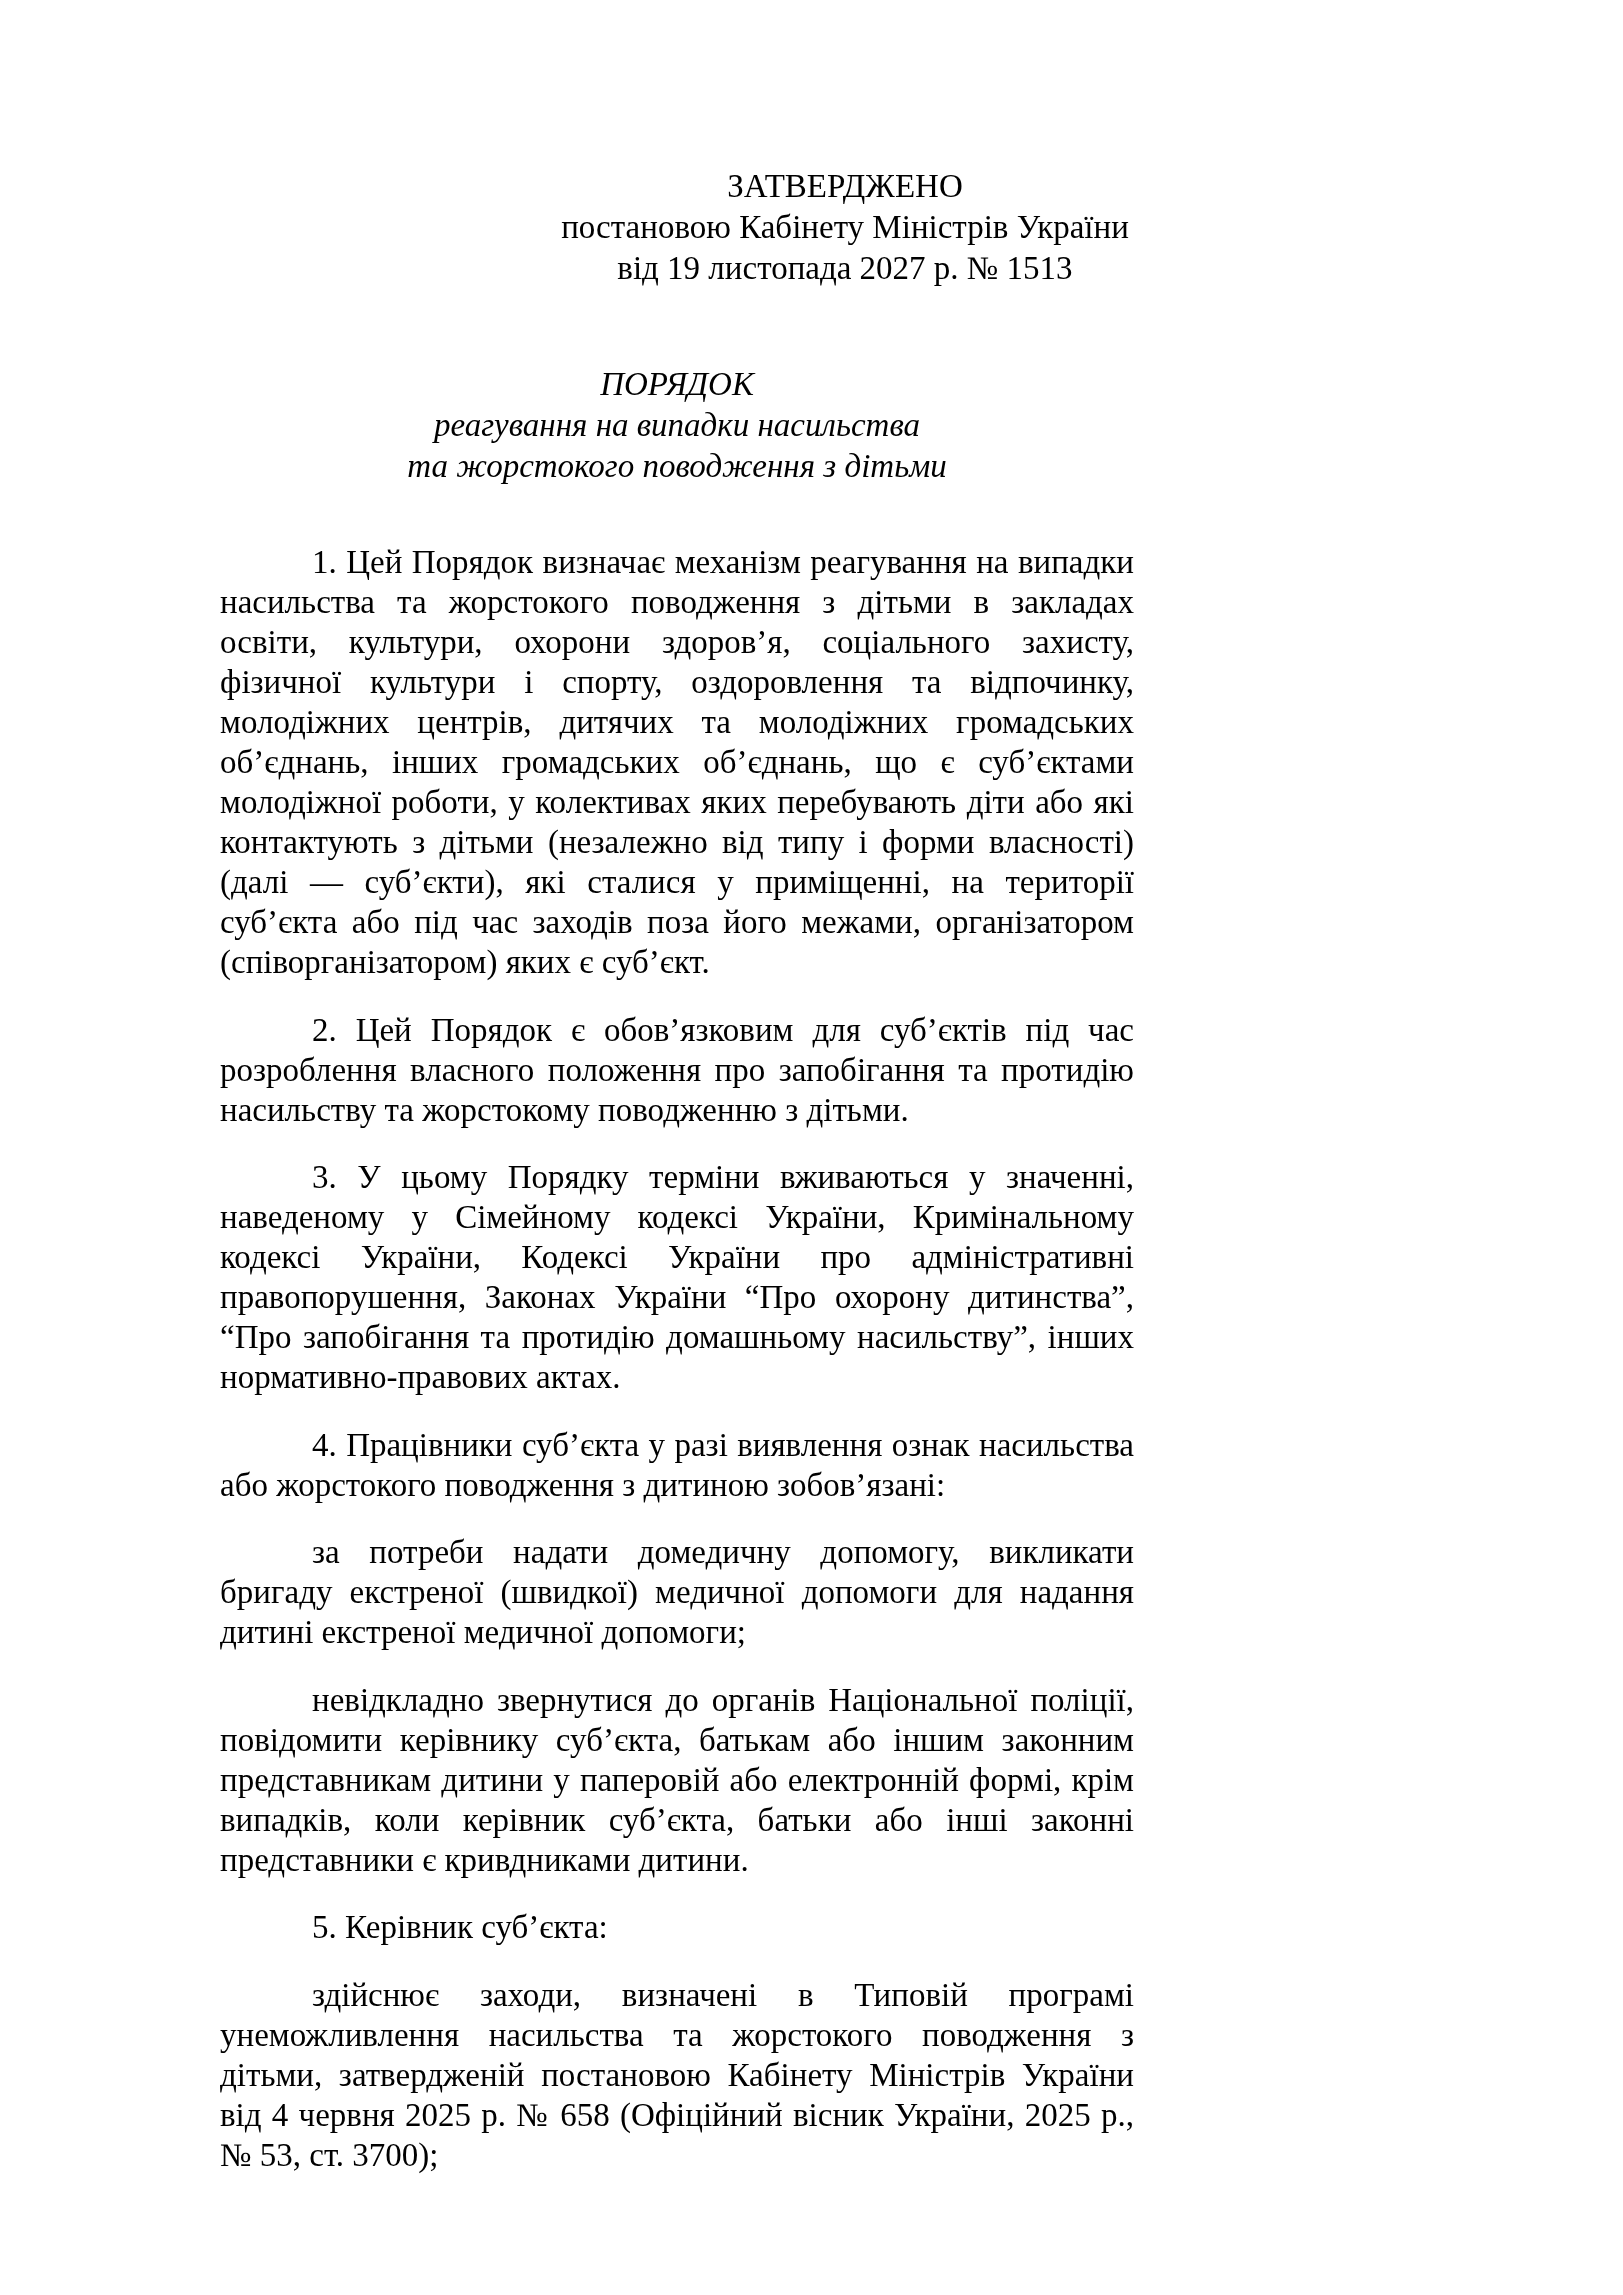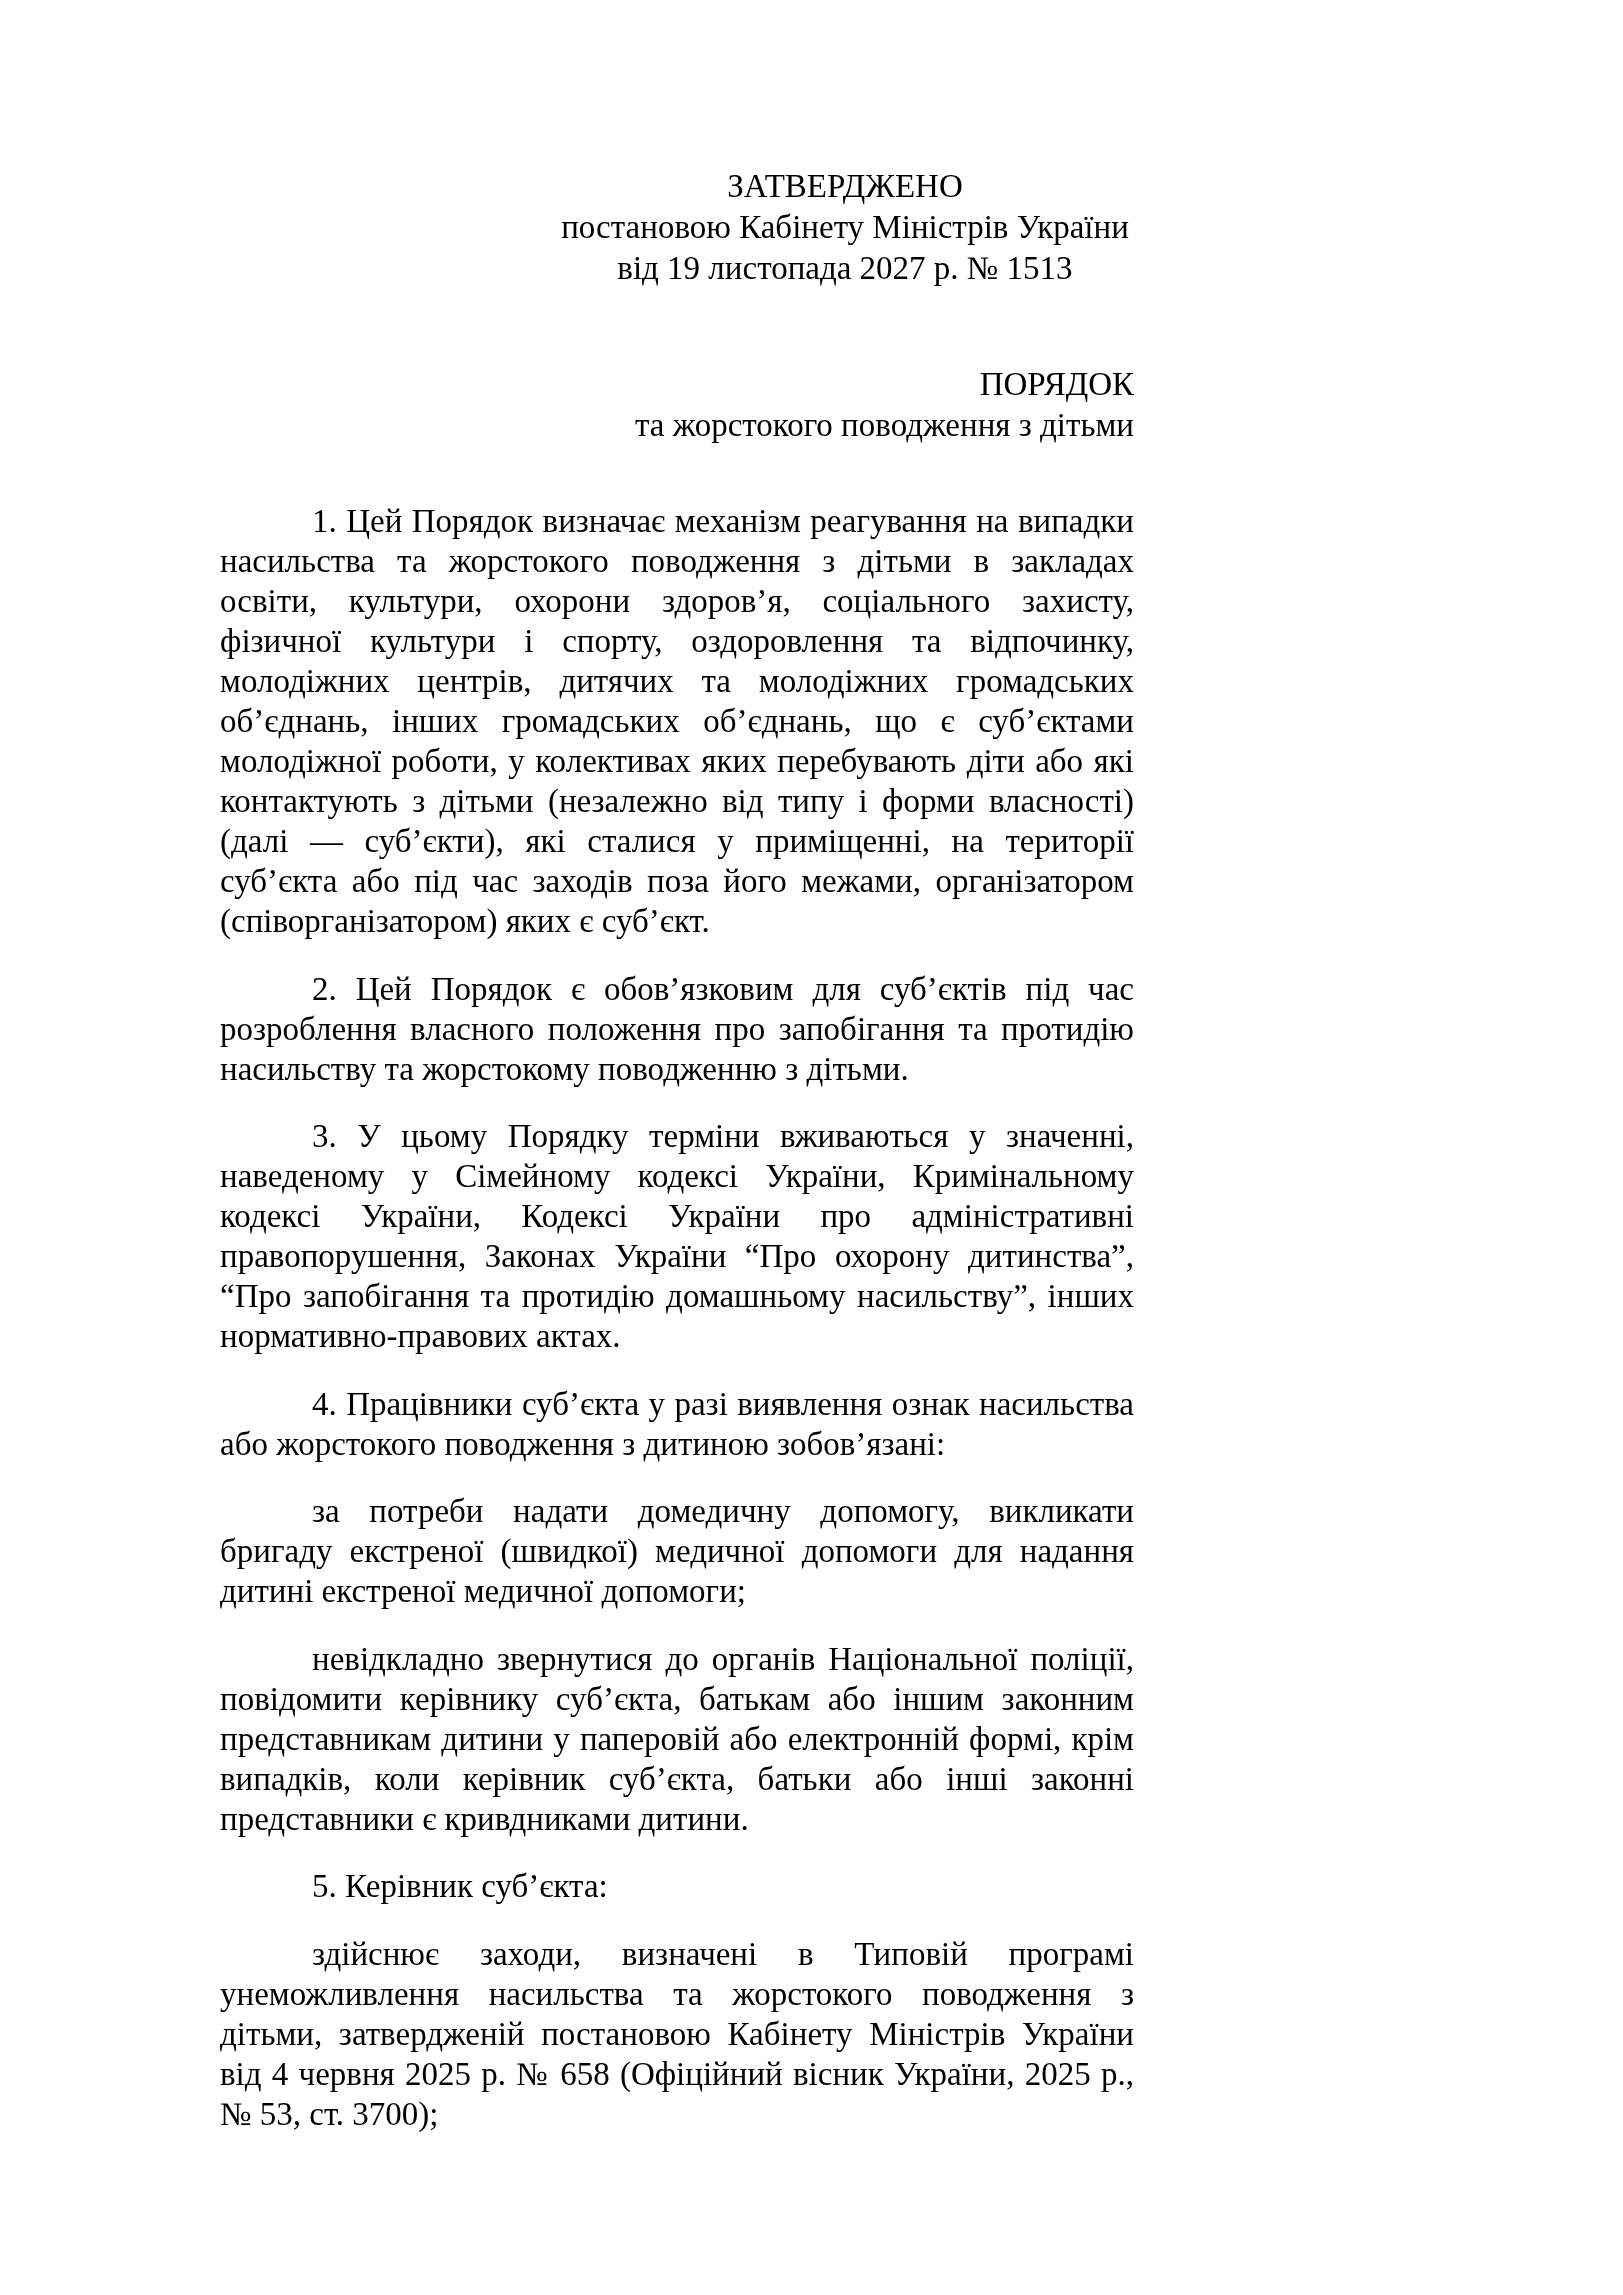--- a/index.html
+++ b/index.html
@@ -26,23 +26,24 @@
     width: fit-content;
     margin-left: auto;
     margin-right: 5.2px;
     text-align: center;
     white-space: nowrap;
   }
   .approval-line {
     line-height: 41px;
   }
   .title-block {
-    text-align: right;
+    text-align: center;
     margin-top: 75px;
     margin-bottom: 55px;
+    font-style: italic;
   }
   .title-line {
     line-height: 41px;
   }
   .body-text p {
     margin: 0 0 27.5px 0;
     text-align: justify;
     text-indent: 92px;
     text-justify: inter-word;
   }
@@ -56,20 +57,21 @@
 <div class="page">
 
   <div class="approval-block">
     <div class="approval-line">ЗАТВЕРДЖЕНО</div>
     <div class="approval-line">постановою Кабінету Міністрів України</div>
     <div class="approval-line">від 19 листопада 2027 р. № 1513</div>
   </div>
 
   <div class="title-block">
     <div class="title-line">ПОРЯДОК</div>
+    <div class="title-line">реагування на випадки насильства</div>
     <div class="title-line">та жорстокого поводження з дітьми</div>
   </div>
 
   <div class="body-text">
     <p>1. Цей Порядок визначає механізм реагування на випадки насильства та жорстокого поводження з дітьми в закладах освіти, культури, охорони здоров’я, соціального захисту, фізичної культури і спорту, оздоровлення та відпочинку, молодіжних центрів, дитячих та молодіжних громадських об’єднань, інших громадських об’єднань, що є суб’єктами молодіжної роботи, у колективах яких перебувають діти або які контактують з дітьми (незалежно від типу і форми власності) (далі — суб’єкти), які сталися у приміщенні, на території суб’єкта або під час заходів поза його межами, організатором (співорганізатором) яких є суб’єкт.</p>
     <p>2. Цей Порядок є обов’язковим для суб’єктів під час розроблення власного положення про запобігання та протидію насильству та жорстокому поводженню з дітьми.</p>
     <p>3. У цьому Порядку терміни вживаються у значенні, наведеному у Сімейному кодексі України, Кримінальному кодексі України, Кодексі України про адміністративні правопорушення, Законах України “Про охорону дитинства”, “Про запобігання та протидію домашньому насильству”, інших нормативно-правових актах.</p>
     <p>4. Працівники суб’єкта у разі виявлення ознак насильства або жорстокого поводження з дитиною зобов’язані:</p>
     <p>за потреби надати домедичну допомогу, викликати бригаду екстреної (швидкої) медичної допомоги для надання дитині екстреної медичної допомоги;</p>
     <p>невідкладно звернутися до органів Національної поліції, повідомити керівнику суб’єкта, батькам або іншим законним представникам дитини у паперовій або електронній формі, крім випадків, коли керівник суб’єкта, батьки або інші законні представники є кривдниками дитини.</p>

